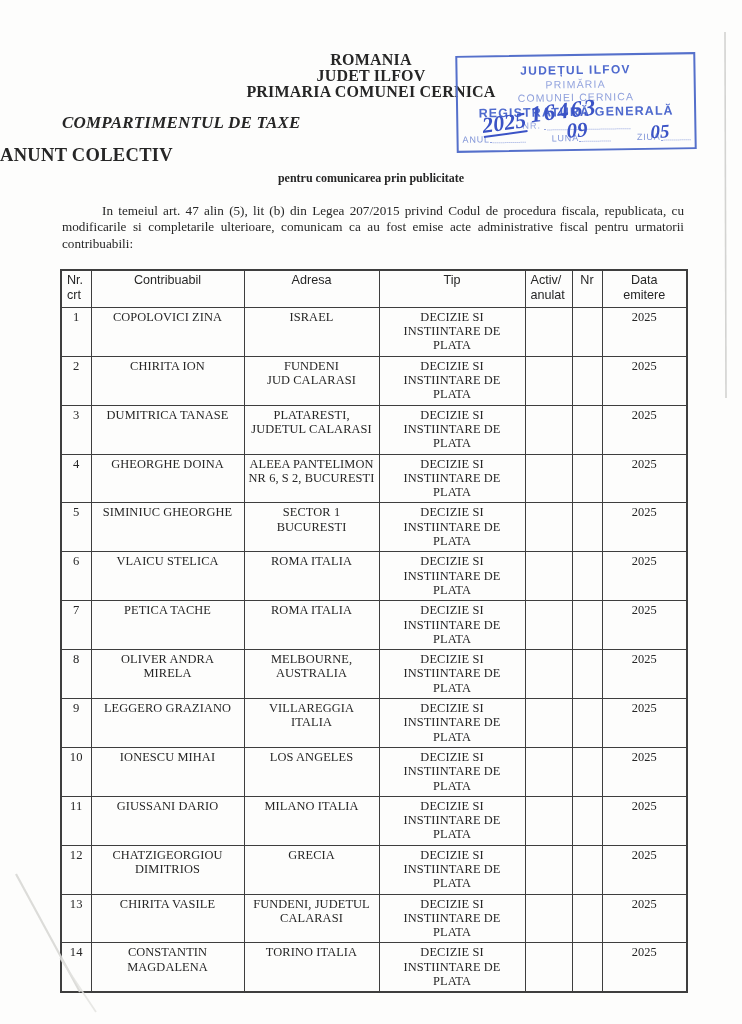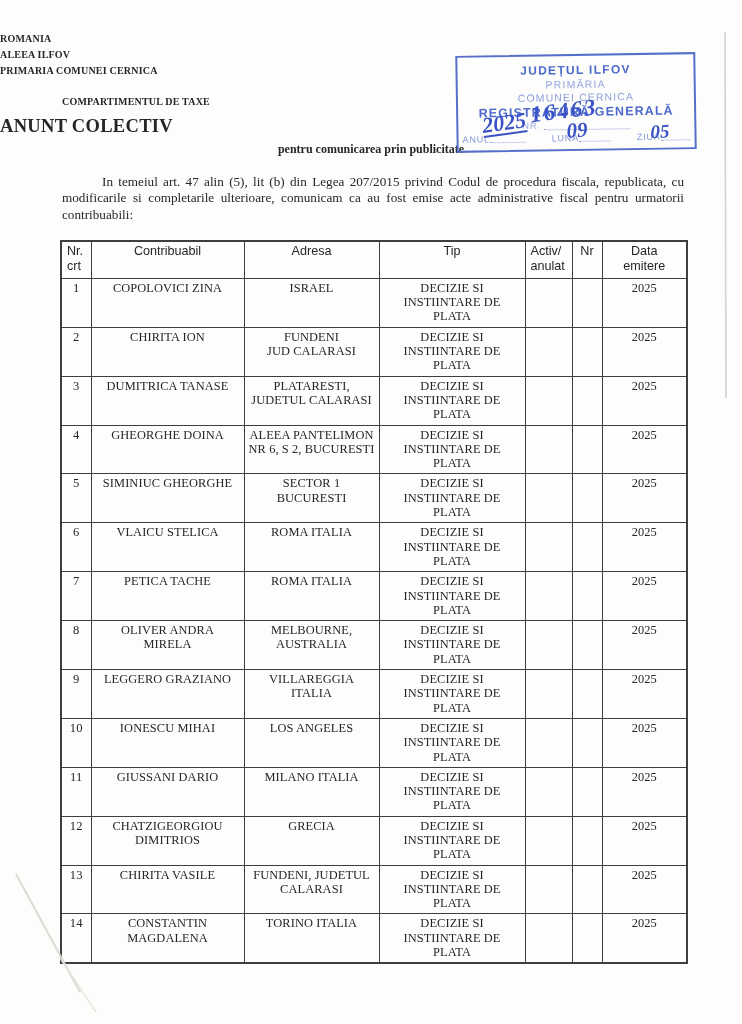--- a/index.html
+++ b/index.html
@@ -7,22 +7,22 @@
     position:relative;
     width:742px; height:1024px;
     margin:0 auto;
     background:#fdfdfc;
     overflow:hidden;
     color:#262626;
     font-family:"Liberation Serif", serif;
   }
 
   
-  .center-head { padding-top:31px; font-weight:bold; font-size:10px; line-height:16px; letter-spacing:.2px; }
-  .dept { margin:15px 0 4px 62px; font-weight:bold; font-size:10px; line-height:16.5px; letter-spacing:.2px; }
+  .center-head { padding-top:52px; text-align:center; font-weight:bold; font-size:16px; line-height:16px; letter-spacing:.2px; }
+  .dept { margin:15px 0 12px 62px; font-weight:bold; font-size:17px; line-height:16.5px; letter-spacing:.2px;font-style:italic; }
   .doc-title { margin:4px 0 0 0; text-align:left; font-weight:bold; font-size:18.5px; line-height:22px; letter-spacing:.3px; }
   .doc-subtitle { margin:2px 0 0 0; text-align:center; font-weight:bold; font-size:12px; line-height:20px; }
 
   
   .intro {
     margin:15px 58px 0 62px;
     font-size:13.2px; line-height:16.8px;
     text-align:justify; text-indent:40px;
   }
 
@@ -80,21 +80,21 @@
 <div class="page">
 
   <svg class="artifact-svg" aria-hidden="true">
     <line x1="725" y1="32" x2="726" y2="398" stroke="#c9c9c7" stroke-width="1.6" opacity="0.8"></line>
     <line x1="16" y1="874" x2="80" y2="992" stroke="#d9d9d6" stroke-width="2.2" opacity="0.9"></line>
     <line x1="60" y1="958" x2="96" y2="1012" stroke="#e3e3e0" stroke-width="1.8" opacity="0.8"></line>
   </svg>
 
   <div class="center-head">
     <div>ROMANIA</div>
-    <div>ALEEA ILFOV</div>
+    <div>JUDET ILFOV</div>
     <div>PRIMARIA COMUNEI CERNICA</div>
   </div>
 
   <div class="dept">
     <div>COMPARTIMENTUL DE TAXE</div>
   </div>
 
   <div class="doc-title">ANUNT COLECTIV</div>
   <div class="doc-subtitle">pentru comunicarea prin publicitate</div>
 

